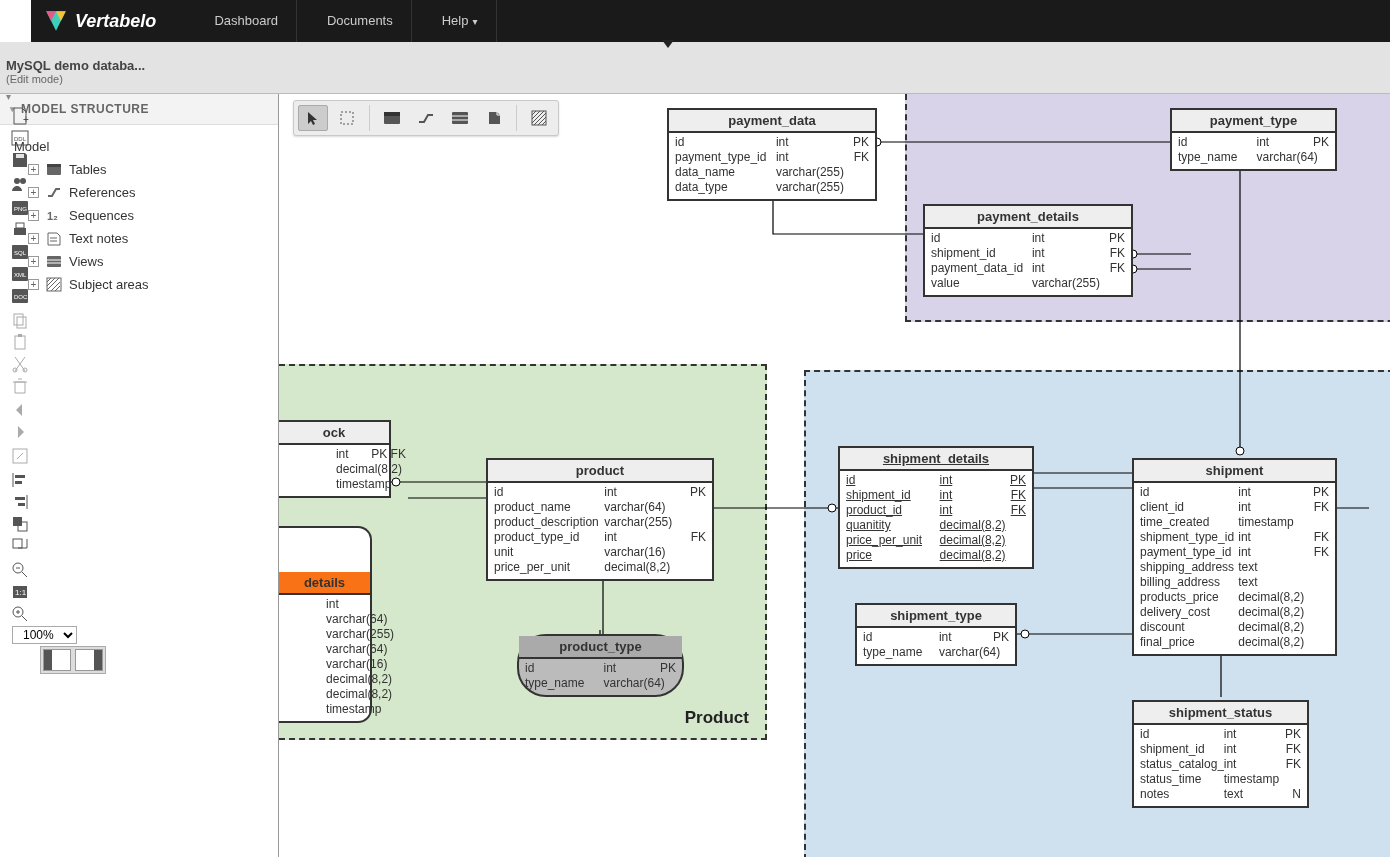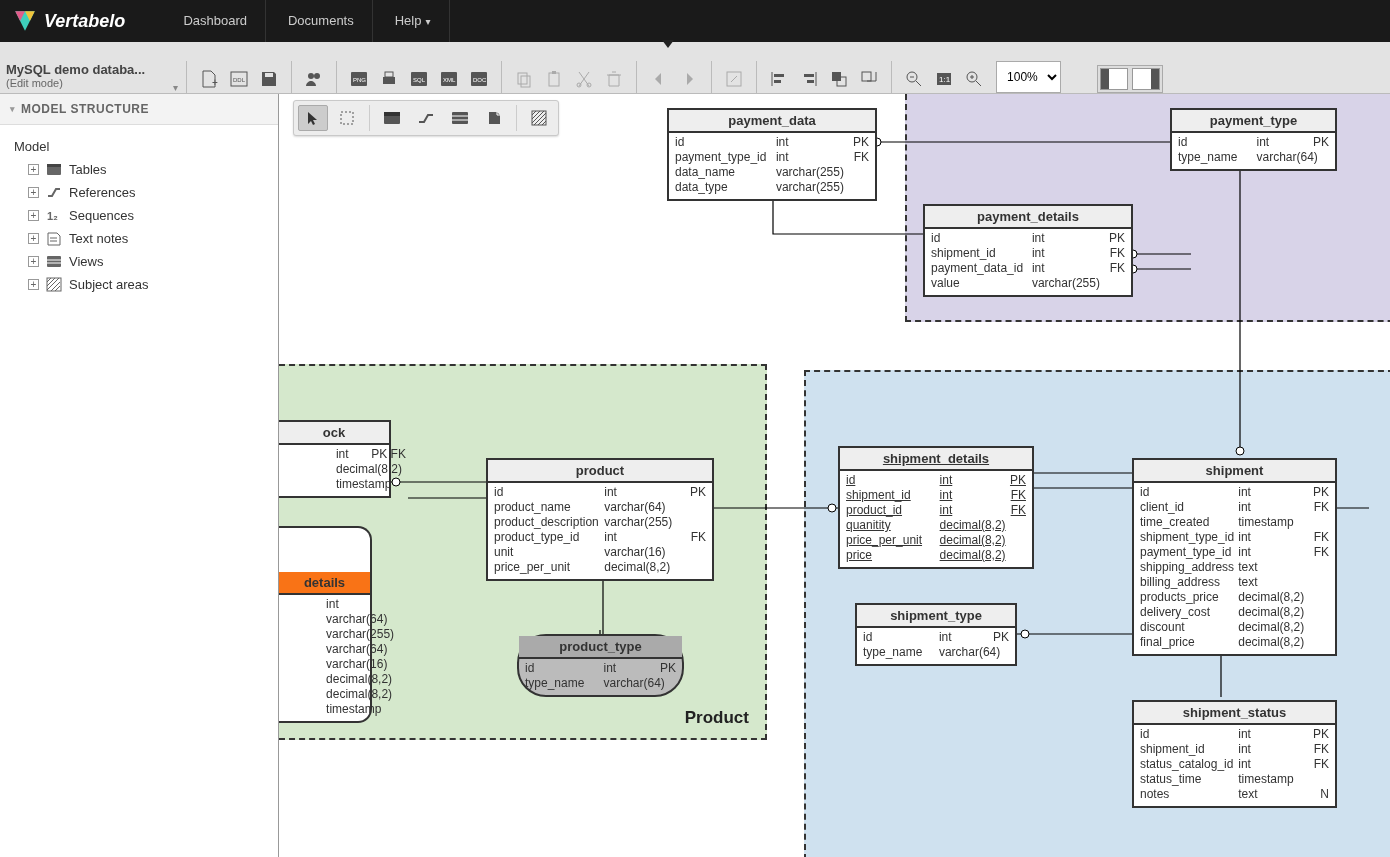--- a/index.html
+++ b/index.html
@@ -1,28 +1,28 @@
 <!DOCTYPE html>
 <html><head>
 <meta charset="utf-8">
 <style>
 * { box-sizing: border-box; margin: 0; padding: 0; }
 body { font-family: Arial, Helvetica, sans-serif; font-size: 13px; color: #333; background: #fff; overflow: hidden; width: 1390px; height: 857px; }
 
 
-.topbar { background: #1a1a1a; height: 42px; display: flex; align-items: center; padding: 0 12px; color: #ccc; }
+.topbar { background: #1a1a1a; height: 42px; display: flex; align-items: center; padding: 0 12px; color: #ccc; margin-left: 31px; }
 .logo { display: flex; align-items: center; gap: 6px; margin-right: 40px; }
 .logo-svg { width: 26px; height: 26px; }
 .logo-text { color: #fff; font-size: 18px; font-weight: bold; font-style: italic; }
-.nav-items { display: flex; gap: 4px; }
+.nav-items { display: flex; gap: 12px; }
 .nav-item { padding: 0 18px; line-height: 42px; color: #ccc; font-size: 13px; cursor: pointer; border-right: 1px solid #333; }
 .nav-chevron { font-size: 10px; margin-left: 4px; }
 
 
-.toolbar { background: #e3e3e3; height: 52px; border-bottom: 1px solid #bbb; display: flex; align-items: flex-end; padding: 0 6px; gap: 2px; position: relative; }
+.toolbar { background: #e3e3e3; height: 52px; border-bottom: 1px solid #bbb; display: flex; align-items: flex-start; padding: 12px 6px; gap: 2px; position: relative; flex-direction: column; }
 .doc-title-wrap { width: 165px; padding: 4px 0; }
 .doc-title { font-size: 13px; font-weight: bold; color: #444; white-space: nowrap; overflow: hidden; text-overflow: ellipsis; }
 .doc-subtitle { font-size: 11px; color: #666; }
 .tool-sep { width: 1px; height: 32px; background: #bbb; margin: 0 6px; }
 .tool-btn { width: 28px; height: 28px; display: flex; align-items: center; justify-content: center; cursor: pointer; color: #555; border-radius: 2px; }
 .tool-btn.disabled { color: #aaa; cursor: default; }
 .tool-ico { width: 20px; height: 20px; }
 .zoom-select { margin-left: 6px; height: 32px; border: 1px solid #aaa; background: #fff; padding: 0 6px; font-size: 12px; }
 .view-toggles { margin-left: 34px; display: flex; gap: 4px; border: 1px solid #aaa; padding: 2px; background: #ddd;}
 .view-toggle { width: 28px; height: 22px; border: 1px solid #999; background: #eee; display:flex; }
@@ -705,21 +705,21 @@
               <span class="col-t">decimal(8,2)</span>
               <span class="col-k"></span>
             </div>
             <div class="ent-row">
               <span class="col-n">final_price</span>
               <span class="col-t">decimal(8,2)</span>
               <span class="col-k"></span>
             </div>
           </div>
         </div>
-        <div class="ent " style="left: 853px; top: 606px; width: 205px;">
+        <div class="ent " style="left: 853px; top: 606px; width: 177px;">
           <div class="ent-head">shipment_status</div>
           <div class="ent-body">
             <div class="ent-row">
               <span class="col-n">id</span>
               <span class="col-t">int</span>
               <span class="col-k">PK</span>
             </div>
             <div class="ent-row">
               <span class="col-n">shipment_id</span>
               <span class="col-t">int</span>

